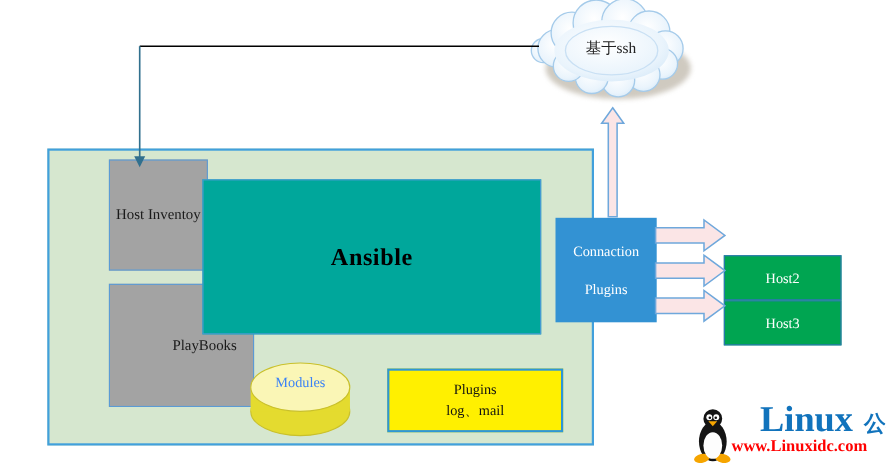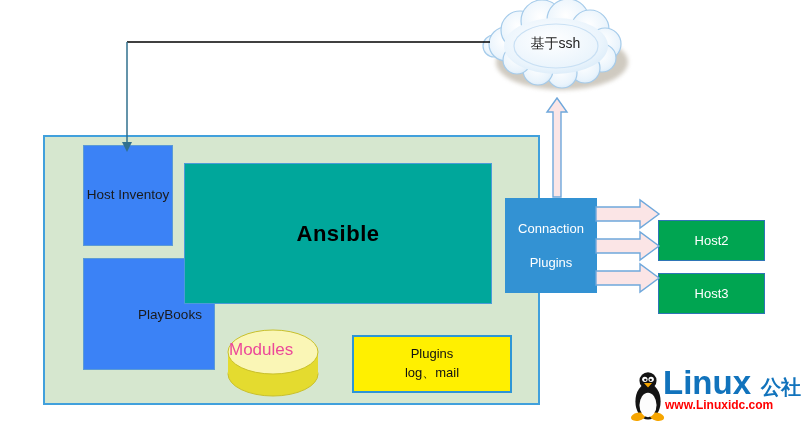--- a/index.html
+++ b/index.html
@@ -1,27 +1,27 @@
 <!DOCTYPE html>
 <html><head>
 <meta charset="utf-8">
 <style>
   html,body{margin:0;padding:0;background:#ffffff;}
   .stage{
     position:relative;width:805px;height:421px;background:#ffffff;overflow:hidden;
-    font-family:Liberation Sans, sans-serif;
+    font-family:Liberation Serif, serif;
   }
   .abs{position:absolute;}
   .svg-layer{position:absolute;left:0;top:0;width:805px;height:421px;z-index:6;pointer-events:none;}
   .container-box{
     left:43px;top:135px;width:493px;height:266px;
     background:#D6E7CF;border:2px solid #41A0DC;z-index:1;
   }
   .node-box{display:flex;align-items:center;justify-content:center;text-align:center;z-index:3;}
-  .orange{background:#3b82f6;border:1px solid #5B9BD5;color:#1a1a1a;font-size:13.5px;}
+  .orange{background:#a3a3a3;border:1px solid #5B9BD5;color:#1a1a1a;font-size:13.5px;margin-left:16px;}
   .host-inv{left:83px;top:145px;width:88px;height:99px;line-height:1.35;}
   .playbooks{left:83px;top:258px;width:88px;height:110px;padding-left:42px;}
   .ansible{
     left:184px;top:163px;width:306px;height:139px;
     background:#00A79B;border:1px solid #4C9BD8;color:#000;
     font-size:22px;font-weight:bold;letter-spacing:.5px;
   }
   .plugins{
     left:352px;top:335px;width:156px;height:54px;
     background:#FFF000;border:2px solid #2E96D6;color:#111;
@@ -29,34 +29,34 @@
   }
   .conn{
     left:505px;top:198px;width:92px;height:95px;
     background:#3392D3;color:#ffffff;font-size:13px;line-height:1.5;
     flex-direction:column;z-index:4;gap:14px;
   }
   .hostbox{
     left:658px;width:105px;height:39px;
     background:#00A551;border:1px solid #2E75B6;color:#ffffff;font-size:13px;
   }
-  .host1{top:184px;} .host2{top:220px;} .host3{top:273px;align-items:center;}
+  .host1{top:184px;} .host2{top:232px;} .host3{top:273px;align-items:center;}
   .modules-label{
-    left:229px;top:340px;width:88px;color:#ec4899;
-    font-size:17px;z-index:7;
+    left:229px;top:340px;width:88px;text-align:center;color:#3b82f6;
+    font-size:13px;z-index:7;
   }
   .cloud-label{
     left:498px;top:35px;width:115px;text-align:center;color:#222;
     font-size:14px;z-index:7;
   }
   .logo{left:630px;top:364px;width:175px;height:57px;z-index:8;}
   .logo-row{position:absolute;left:33px;top:2px;display:flex;align-items:baseline;white-space:nowrap;}
-  .brand{color:#1173BC;font-weight:bold;font-size:33px;line-height:1;}
+  .brand{color:#1173BC;font-weight:bold;font-size:33px;line-height:1;margin-left:28px;}
   .brand-suffix{color:#1173BC;font-weight:bold;font-size:20px;line-height:1;margin-left:10px;}
-  .logo-url{position:absolute;left:35px;top:34px;color:#FF0000;font-weight:bold;font-size:12px;white-space:nowrap;}
+  .logo-url{position:absolute;left:35px;top:34px;color:#FF0000;font-weight:bold;font-size:15px;white-space:nowrap;}
   .tux{position:absolute;left:0;top:6px;}
 </style>
 </head>
 <body>
 
 <div class="stage">
 
   <svg class="svg-layer" viewBox="0 0 805 421">
     <defs>
       <radialGradient id="cg" cx="45%" cy="40%" r="70%">

